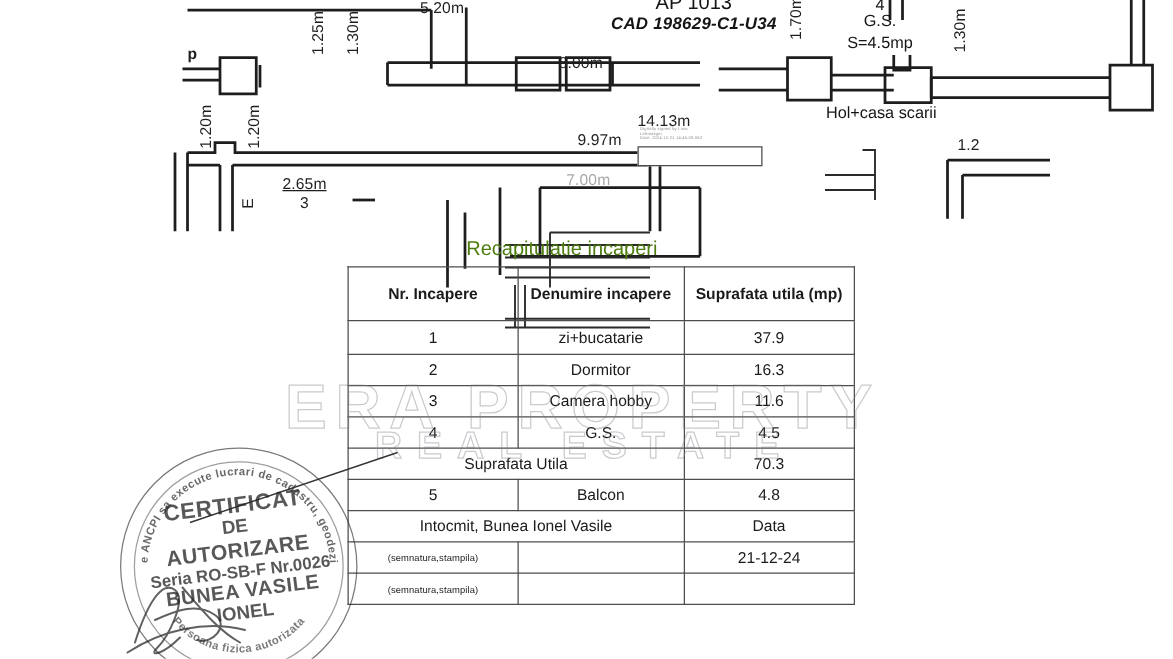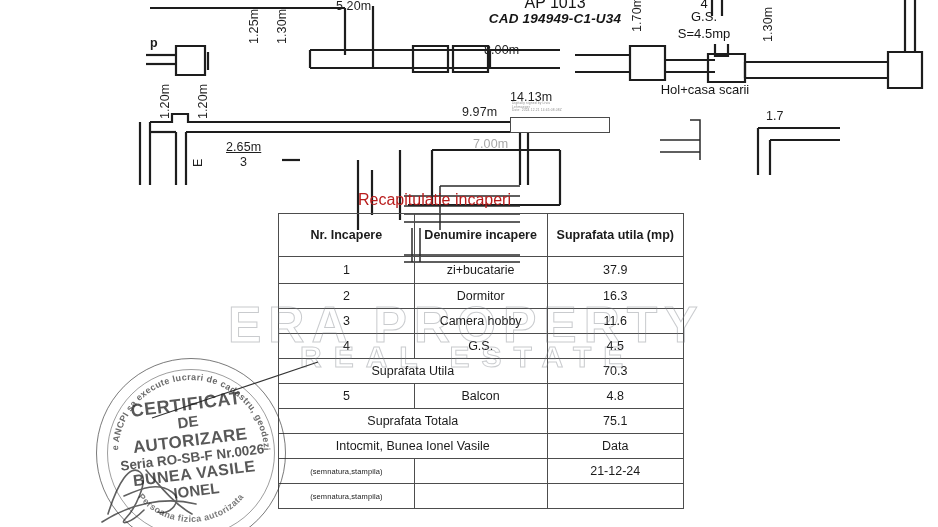--- a/index.html
+++ b/index.html
@@ -23,22 +23,22 @@
   .lbl.bold-italic{font-style:italic;font-weight:bold;font-size:13.5px;letter-spacing:.2px;}
   .lbl.big{font-size:16px;}
 
   
   .sigblock{position:absolute;font-size:3.2px;line-height:3.6px;color:#8d8d8d;
             white-space:pre;letter-spacing:.2px;filter:blur(.35px);}
   .sigbox{position:absolute;border:1px solid #4a4a4a;background:#fff;}
 
   
   .recap-title{
-    position:absolute;left:358px;top:191px;
-    font-size:16px;color:#b91c1c;white-space:nowrap;
+    position:absolute;left:373px;top:191px;
+    font-size:16px;color:#4d7c0f;white-space:nowrap;
   }
 
   .tbl{
     position:absolute;left:278px;top:213px;width:406px;
     border-collapse:collapse;
     background:transparent;
     font-size:12.5px;
   }
   .tbl td,.tbl th{
     border:1px solid #4d4d4d;
@@ -192,36 +192,36 @@
       <path d="M660 152 L700 152"></path>
       <path d="M690 120 L700 120 L700 160"></path>
     </g>
   </svg>
 
   <div class="dim" style="left:336px;top:-1px;">5.20m</div>
   <div class="dim vert" style="left:247px;top:44px;">1.25m</div>
   <div class="dim vert" style="left:275px;top:44px;">1.30m</div>
   <div class="dim vert" style="left:158px;top:119px;">1.20m</div>
   <div class="dim vert" style="left:196px;top:119px;">1.20m</div>
-  <div class="dim" style="left:447px;top:43px;margin-left:37px;">8.00m</div>
+  <div class="dim" style="left:447px;top:43px;">8.00m</div>
   <div class="dim" style="left:494px;top:90px;margin-left:16px;">14.13m</div>
   <div class="dim vert" style="left:630px;top:32px;">1.70m</div>
   <div class="dim vert" style="left:761px;top:42px;">1.30m</div>
   <div class="dim" style="left:462px;top:105px;">9.97m</div>
-  <div class="dim" style="left:453px;top:137px;color:#a8a8a8;margin-left:20px;">7.00m</div>
+  <div class="dim" style="left:453px;top:137px;color:#a8a8a8;">7.00m</div>
   <div class="dim" style="left:226px;top:140px;text-decoration:underline;">2.65m</div>
-  <div class="dim" style="left:766px;top:109px;">1.7</div>
+  <div class="dim" style="left:766px;top:109px;">1.2</div>
 
   <div class="dim" style="left:150px;top:36px;font-weight:bold;">p</div>
   <div class="dim" style="left:240px;top:155px;">3</div>
   <div class="dim vert" style="left:191px;top:167px;">E</div>
   <div class="lbl" style="left:694px;top:-4px;width:20px;">4</div>
 
   <div class="lbl big" style="left:510px;top:-6px;width:90px;">AP 1013</div>
-  <div class="lbl bold-italic" style="left:470px;top:11px;width:170px;">CAD 194949-C1-U34</div>
+  <div class="lbl bold-italic" style="left:470px;top:11px;width:170px;">CAD 198629-C1-U34</div>
 
   <div class="lbl" style="left:662px;top:9px;width:84px;">G.S.</div>
   <div class="lbl" style="left:662px;top:26px;width:84px;">S=4.5mp</div>
   <div class="lbl" style="left:620px;top:82px;width:170px;">Hol+casa scarii</div>
 
   <div class="sigblock" style="left:512px;top:102px;"><span>Digitally signed by Liviu</span>
 <span>Lehmaeger</span>
 <span>Date: 2024.12.21 14:45:08.08Z</span></div>
   <div class="sigbox" style="left:510px;top:117px;width:98px;height:14px;"></div>
 
@@ -259,24 +259,20 @@
         <td>4.5</td>
       </tr>
       <tr>
         <td class="b" colspan="2">Suprafata Utila</td>
         <td class="b">70.3</td>
       </tr>
       <tr>
         <td>5</td>
         <td>Balcon</td>
         <td>4.8</td>
-      </tr>
-      <tr>
-        <td class="b" colspan="2">Suprafata Totala</td>
-        <td class="b">75.1</td>
       </tr>
       <tr>
         <td class="b" colspan="2">Intocmit, Bunea Ionel Vasile</td>
         <td class="b">Data</td>
       </tr>
       <tr>
         <td class="tiny">(semnatura,stampila)</td>
         <td></td>
         <td>21-12-24</td>
       </tr>

